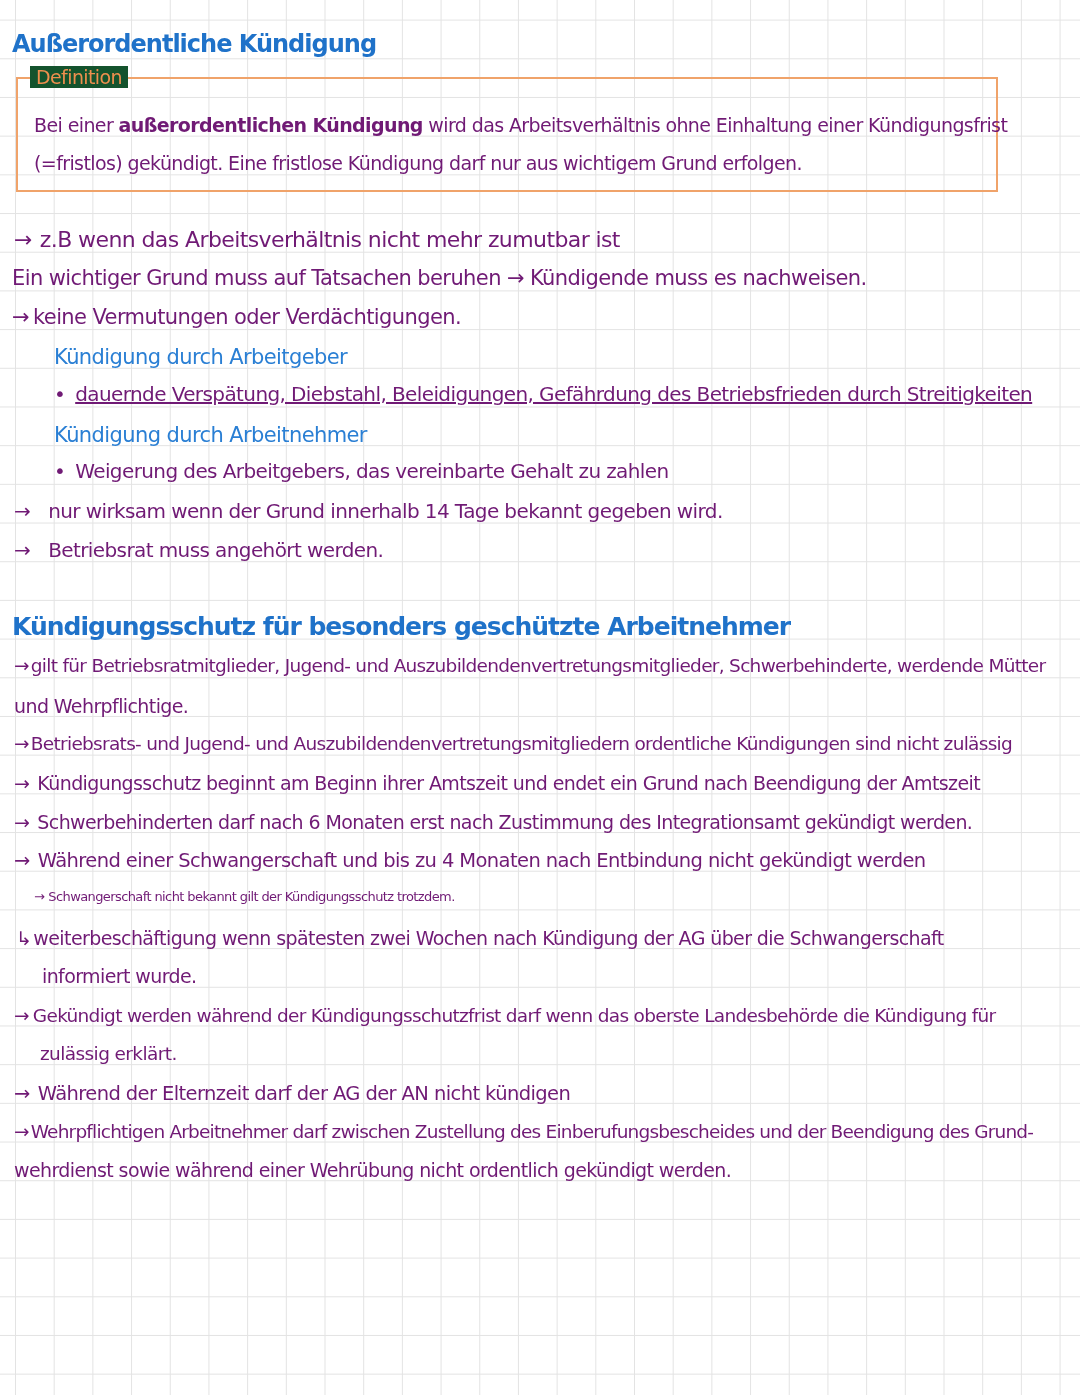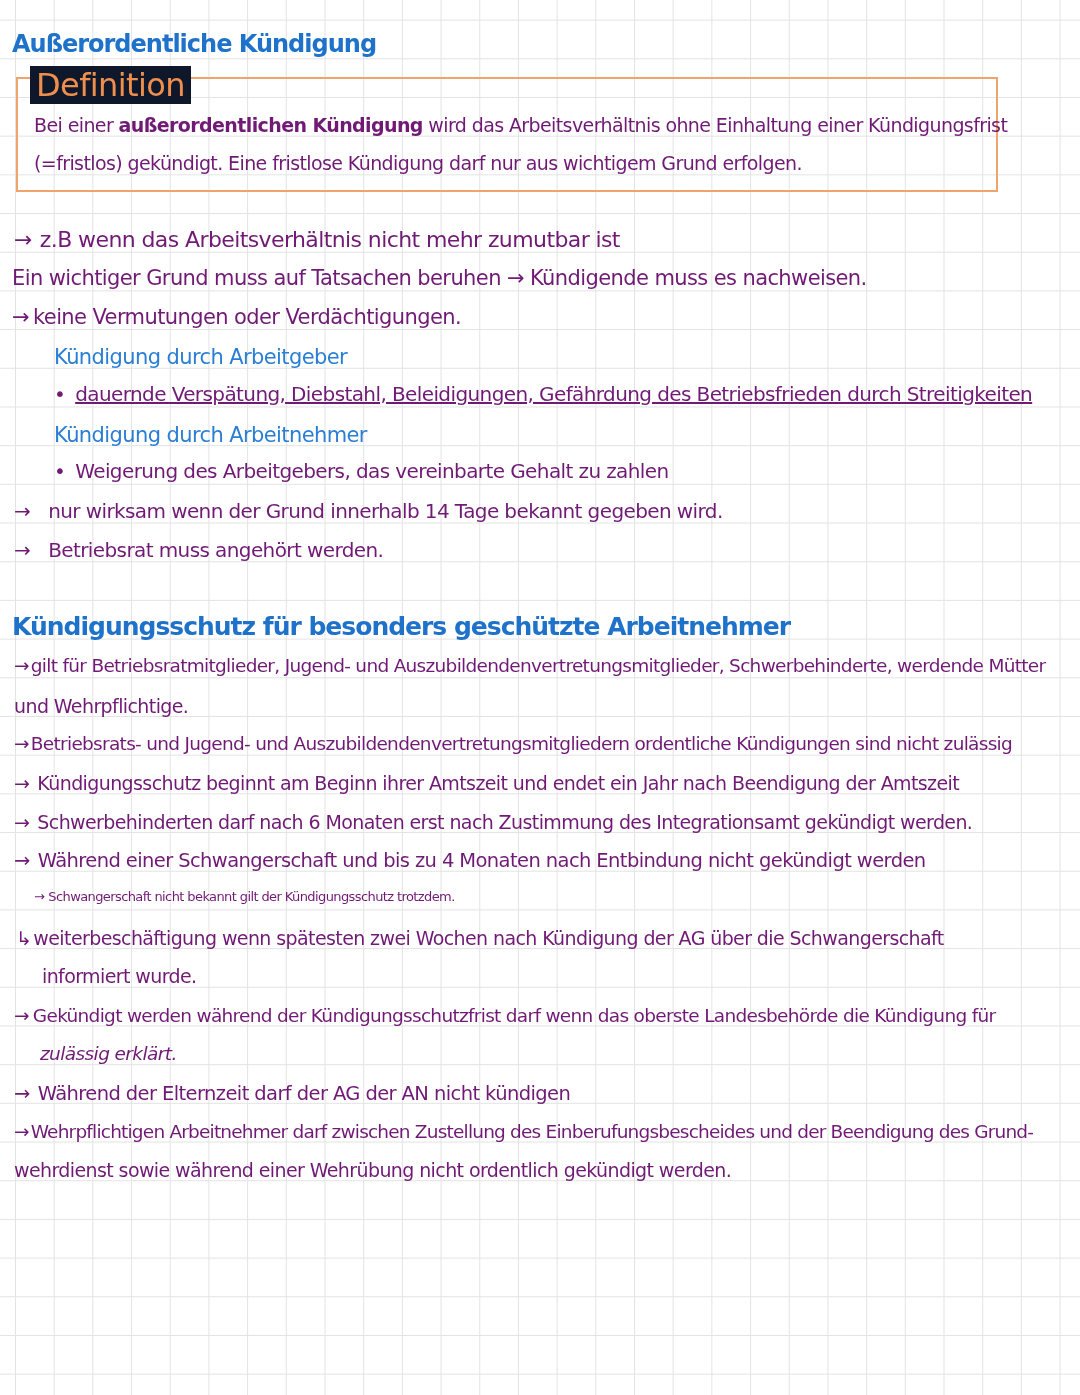--- a/index.html
+++ b/index.html
@@ -47,22 +47,22 @@
     width: 982px;
     height: 115px;
     border: 2px solid #f0a36a;
     box-sizing: border-box;
   }
   .def-label {
     position: absolute;
     left: 30px;
     top: 66px;
     padding: 0 6px;
-    background: #0f172a;
-    font-size: 32px;
+    background: #14532d;
+    font-size: 19px;
     color: #ee8f4e;
     letter-spacing: -0.6px;
   }
   .bold { font-weight: bold; }
   .arrow { display: inline-block; margin-right: 8px; }
   .bullet { display: inline-block; margin-right: 10px; }
 </style>
 </head>
 <body>
 
@@ -105,41 +105,41 @@
 
 <div class="line" style="left:14px; top:657px; font-size:18.5px; letter-spacing:-0.7px;">
   <span class="arrow" style="margin-right:2px;">→</span><span>gilt für Betriebsratmitglieder, Jugend- und Auszubildendenvertretungsmitglieder, Schwerbehinderte, werdende Mütter</span>
 </div>
 <div class="line" style="left:14px; top:697px; font-size:19px;">und Wehrpflichtige.</div>
 
 <div class="line" style="left:14px; top:735px; font-size:18.5px; letter-spacing:-0.7px;text-align:right;">
   <span class="arrow" style="margin-right:2px;">→</span><span>Betriebsrats- und Jugend- und Auszubildendenvertretungsmitgliedern ordentliche Kündigungen sind nicht zulässig</span>
 </div>
 <div class="line" style="left:14px; top:774px; font-size:19px;">
-  <span class="arrow">→</span><span>Kündigungsschutz beginnt am Beginn ihrer Amtszeit und endet ein Jahr nach Beendigung der Amtszeit</span>
+  <span class="arrow">→</span><span>Kündigungsschutz beginnt am Beginn ihrer Amtszeit und endet ein Grund nach Beendigung der Amtszeit</span>
 </div>
 <div class="line" style="left:14px; top:813px; font-size:19px;">
   <span class="arrow">→</span><span>Schwerbehinderten darf nach 6 Monaten erst nach Zustimmung des Integrationsamt gekündigt werden.</span>
 </div>
 <div class="line" style="left:14px; top:851px; font-size:19.5px;">
   <span class="arrow">→</span><span>Während einer Schwangerschaft und bis zu 4 Monaten nach Entbindung nicht gekündigt werden</span>
 </div>
 <div class="line" style="left:14px; top:890px; font-size:13px;margin-left:20px;">
   <span class="arrow" style="margin-right:4px;">→</span><span>Schwangerschaft nicht bekannt gilt der Kündigungsschutz trotzdem.</span>
 </div>
 
 <div class="line" style="left:16px; top:929px; font-size:19px;">
   <span class="arrow" style="margin-right:2px;">↳</span><span>weiterbeschäftigung wenn spätesten zwei Wochen nach Kündigung der AG über die Schwangerschaft</span>
 </div>
 <div class="line" style="left:42px; top:967px; font-size:19px;">informiert wurde.</div>
 
 <div class="line" style="left:14px; top:1007px; font-size:18.5px; letter-spacing:-0.7px;">
   <span class="arrow" style="margin-right:4px;">→</span><span>Gekündigt werden während der Kündigungsschutzfrist darf wenn das oberste Landesbehörde die Kündigung für</span>
 </div>
-<div class="line" style="left:40px; top:1045px; font-size:18.5px;font-style:italic;">zulässig erklärt.</div>
+<div class="line" style="left:40px; top:1045px; font-size:18.5px;">zulässig erklärt.</div>
 
 <div class="line" style="left:14px; top:1084px; font-size:19.5px;">
   <span class="arrow">→</span><span>Während der Elternzeit darf der AG der AN nicht kündigen</span>
 </div>
 
 <div class="line" style="left:14px; top:1123px; font-size:18.5px; letter-spacing:-0.8px;">
   <span class="arrow" style="margin-right:2px;">→</span><span>Wehrpflichtigen Arbeitnehmer darf zwischen Zustellung des Einberufungsbescheides und der Beendigung des Grund-</span>
 </div>
 <div class="line" style="left:14px; top:1161px; font-size:19px;">wehrdienst sowie während einer Wehrübung nicht ordentlich gekündigt werden.</div>
 

